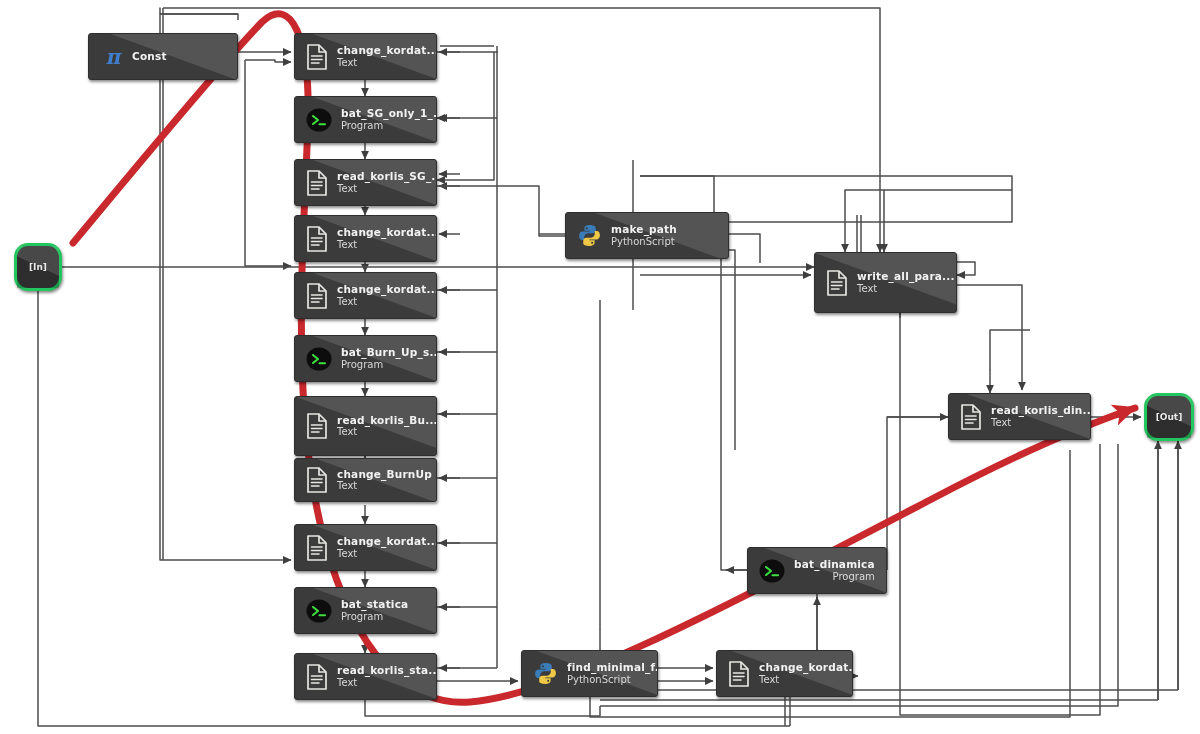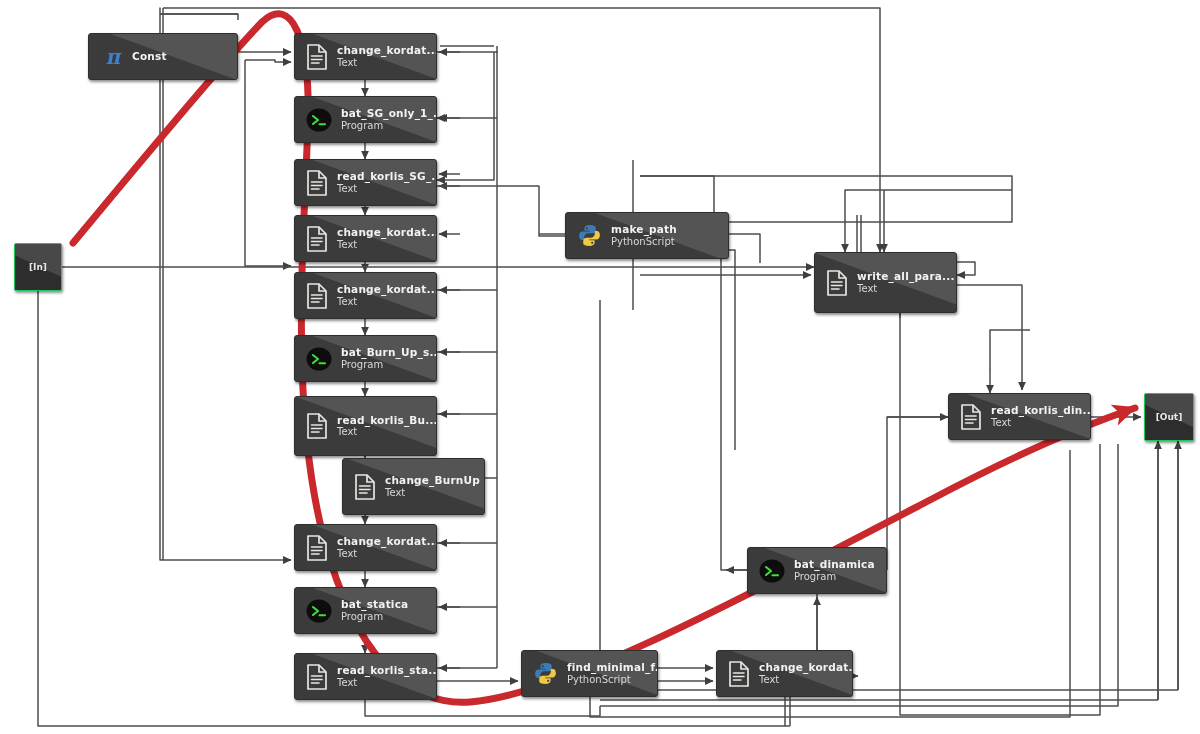--- a/index.html
+++ b/index.html
@@ -25,21 +25,21 @@
     pointer-events:none;
   }
   .node .icon{position:relative;z-index:2;flex:0 0 auto;margin-left:11px;display:flex;align-items:center;justify-content:center;}
   .node .txt{position:relative;z-index:2;margin-left:9px;line-height:1.18;}
   .node .ttl{color:#f2f2f2;font-size:10.5px;font-weight:bold;letter-spacing:.2px;white-space:nowrap;}
   .node .sub{color:#d8d8d8;font-size:10px;white-space:nowrap;}
 
   
   .term{
     position:absolute;box-sizing:border-box;
-    background:#3a3a3a;border:1px solid #22c55e;border-radius:2px;
+    background:#3a3a3a;border:3px solid #22c55e;border-radius:14px;
     box-shadow:1px 2px 3px rgba(0,0,0,0.45);
     display:flex;align-items:center;justify-content:center;
   }
   .term::before{
     content:"";position:absolute;inset:0;
     background:linear-gradient(205deg, rgba(255,255,255,0.07) 0%, rgba(255,255,255,0.07) 48%, rgba(0,0,0,0.22) 49%, rgba(0,0,0,0.22) 100%);
     pointer-events:none;
   }
   .term span{position:relative;z-index:2;color:#e9e9e9;font-size:9px;font-weight:bold;}
 
@@ -313,21 +313,21 @@
               <path d="M5.5,15.5 H16"></path>
               <path d="M5.5,19 H13"></path>
             </g>
           </svg>
         </div>
         <div class="txt">
           <div class="ttl">read_korlis_Bu...</div>
           <div class="sub">Text</div>
         </div>
       </div>
-      <div class="node" style="left: 294px; top: 458px; width: 143px; height: 57px; margin-left: 48px;">
+      <div class="node" style="left: 294px; top: 458px; width: 143px; height: 44px;">
         <div class="icon">
           <svg width="22" height="26" viewBox="0 0 22 26">
             <path d="M2,1 H13 L20,8 V25 H2 Z" fill="none" stroke="#e6e6e2" stroke-width="1.7" stroke-linejoin="round"></path>
             <path d="M13,1 V8 H20" fill="none" stroke="#e6e6e2" stroke-width="1.7" stroke-linejoin="round"></path>
             <g stroke="#e6e6e2" stroke-width="1.6" stroke-linecap="round">
               <path d="M5.5,12 H16"></path>
               <path d="M5.5,15.5 H16"></path>
               <path d="M5.5,19 H13"></path>
             </g>
           </svg>
@@ -423,21 +423,21 @@
               <path d="M5.5,15.5 H16"></path>
               <path d="M5.5,19 H13"></path>
             </g>
           </svg>
         </div>
         <div class="txt">
           <div class="ttl">read_korlis_din...</div>
           <div class="sub">Text</div>
         </div>
       </div>
-      <div class="node" style="left: 747px; top: 547px; width: 140px; height: 47px;">
+      <div class="node" style="left: 747px; top: 547px; width: 140px; height: 47px; text-align: right;">
         <div class="icon">
           <svg width="26" height="26" viewBox="0 0 26 26">
             <ellipse cx="13" cy="13" rx="12.5" ry="11.5" fill="#0d0d0d"></ellipse>
             <path d="M7,9 L12,13 L7,17" fill="none" stroke="#3ee03e" stroke-width="2.1" stroke-linecap="round" stroke-linejoin="round"></path>
             <path d="M13.5,17.3 H19" stroke="#3ee03e" stroke-width="2.1" stroke-linecap="round"></path>
           </svg>
         </div>
         <div class="txt">
           <div class="ttl">bat_dinamica</div>
           <div class="sub">Program</div>

